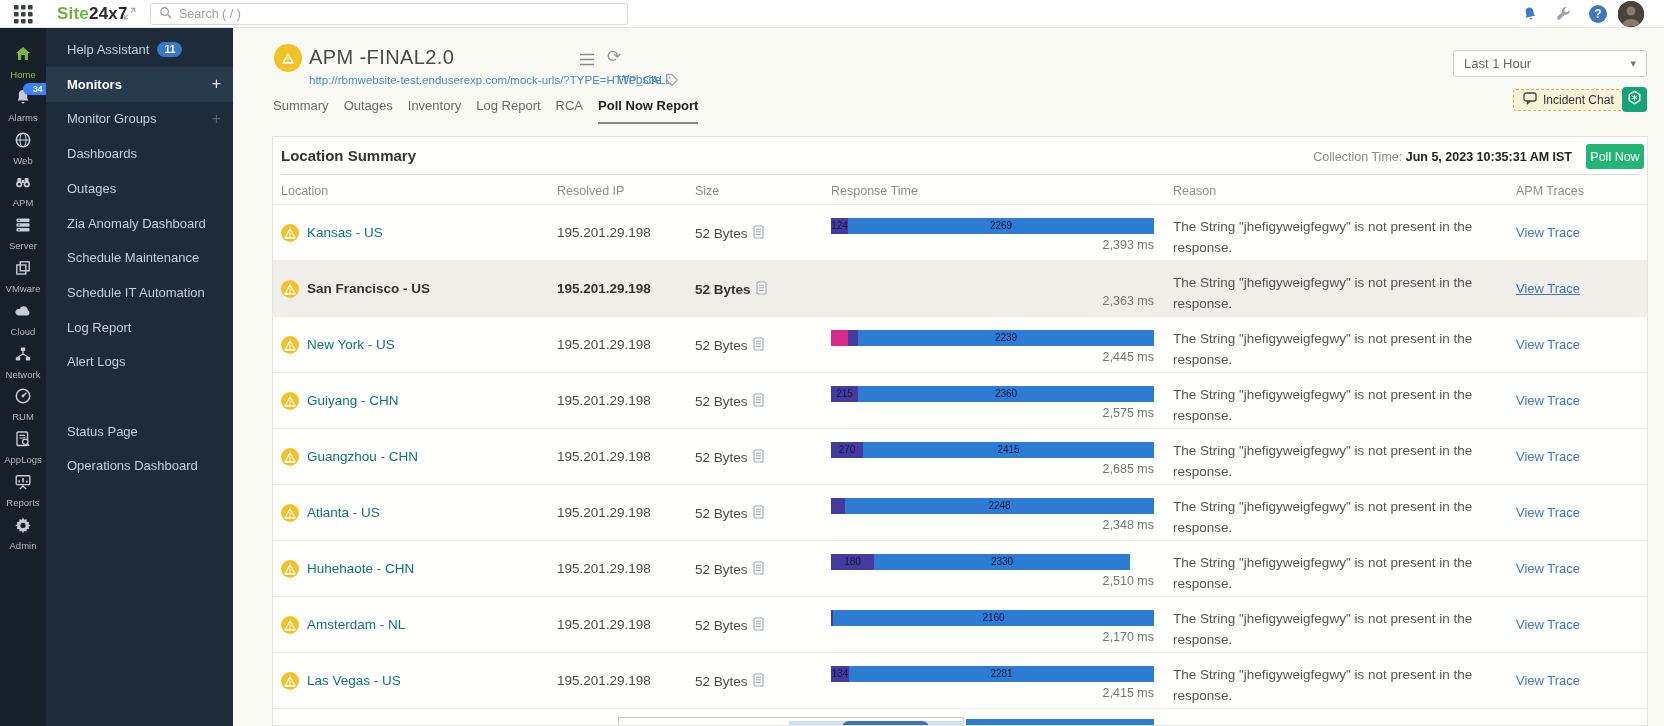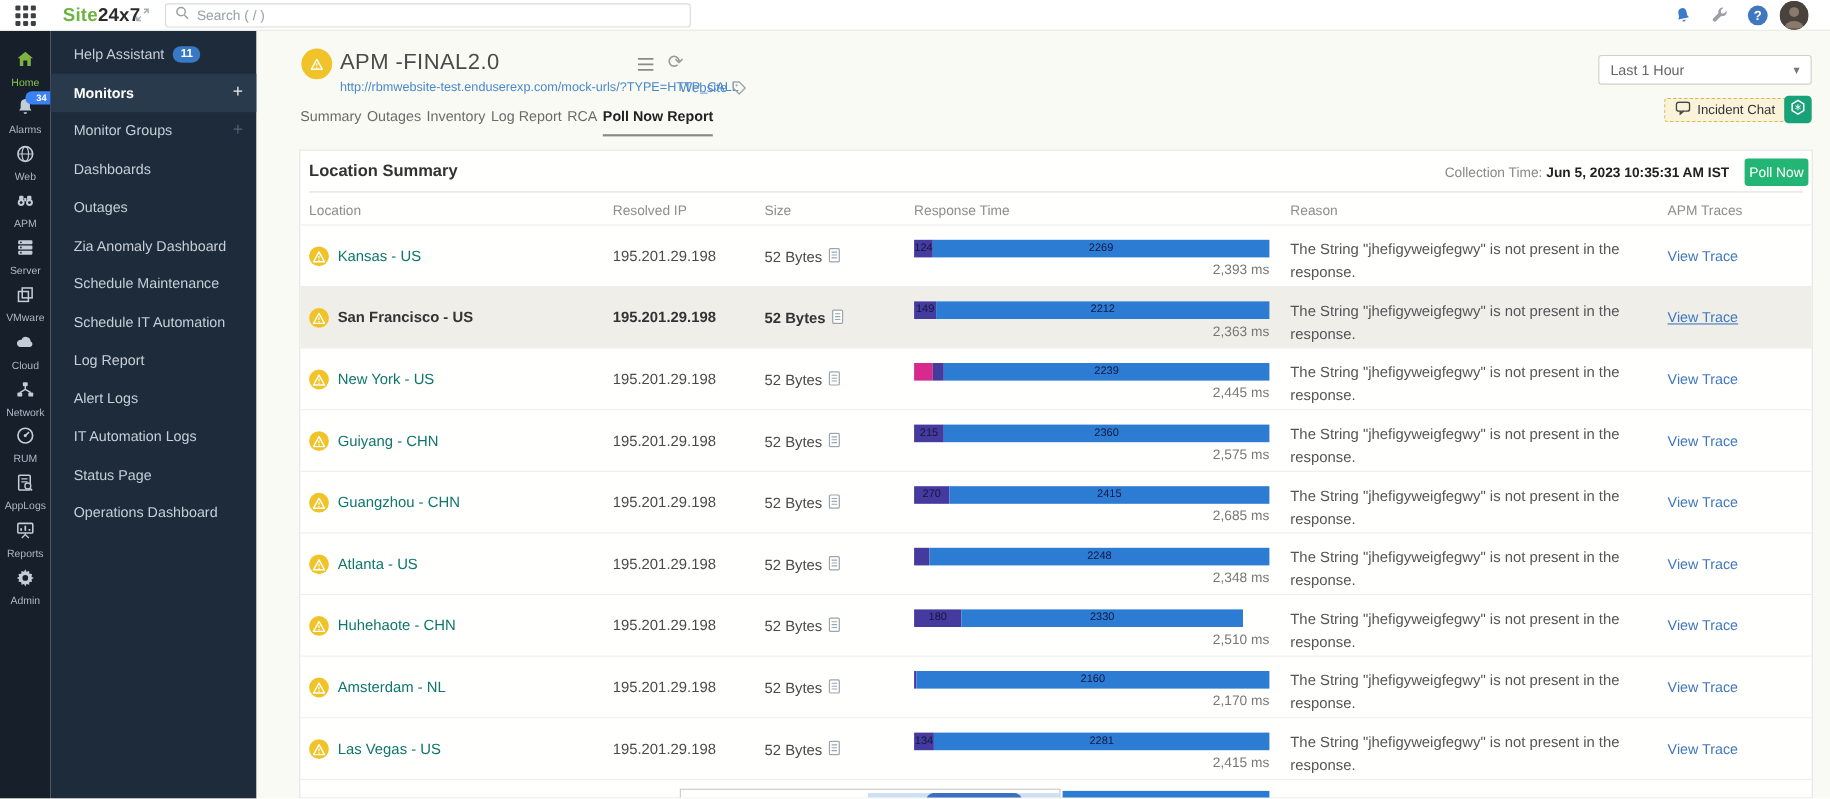--- a/index.html
+++ b/index.html
@@ -39,21 +39,21 @@
 
   .warn-circle { border-radius:50%; background:#f0c428; display:flex; align-items:center; justify-content:center; }
   .title-ic { position:absolute; left:41px; top:16px; width:28px; height:28px; }
   .m-title { position:absolute; left:76px; top:18px; font-size:20px; color:#4a4a4a; letter-spacing:.4px; }
   .ham-ic { position:absolute; left:346px; top:24px; cursor:pointer; }
   .refresh-ic { position:absolute; left:374px; top:18px; color:#999; font-size:17px; cursor:pointer; }
   .m-url { position:absolute; left:76px; top:46px; font-size:11.5px; color:#4a89ca; cursor:pointer; }
   .m-type { position:absolute; left:385px; top:45px; font-size:12px; color:#4a89ca; cursor:pointer; }
   .tag-ic { position:absolute; left:432px; top:45px; }
 
-  .tabs { position:absolute; left:40px; top:70px; height:26px; display:flex; gap:5px; }
+  .tabs { position:absolute; left:40px; top:70px; height:26px; display:flex; gap:15px; }
   .tab { font-size:13px; color:#6b6b6b; cursor:pointer; white-space:nowrap; padding-bottom:8px; }
   .tab.active { color:#222; font-weight:bold; border-bottom:2px solid #8a8a8a; }
 
   .range-dd { position:absolute; left:1220px; top:22px; width:194px; height:27px; background:#fff; border:1px solid #cfcfcb; border-radius:3px; display:flex; align-items:center; padding:0 10px; cursor:pointer; }
   .range-dd .val { font-size:13px; color:#666; flex:1; }
   .range-dd .chev { color:#777; font-size:11px; }
   .chat-btn { position:absolute; left:1280px; top:61px; height:22px; background:#faf3da; border:1px dashed #d9b64e; border-radius:3px; display:flex; align-items:center; gap:6px; padding:0 9px; font-size:12px; color:#333; cursor:pointer; }
   .ai-btn { position:absolute; left:1389px; top:59px; width:25px; height:25px; background:#17a277; border-radius:4px; display:flex; align-items:center; justify-content:center; cursor:pointer; }
 
   
@@ -224,23 +224,20 @@
     </div>
     <div class="sb-item" style="top: 246.9px;">
       <span>Schedule IT Automation</span>
     </div>
     <div class="sb-item" style="top: 281.6px;">
       <span>Log Report</span>
     </div>
     <div class="sb-item" style="top: 316.3px;">
       <span>Alert Logs</span>
     </div>
-    <div class="sb-item" style="top: 351px;">
-      <span>IT Automation Logs</span>
-    </div>
     <div class="sb-item" style="top: 420.4px;">
       <span>Operations Dashboard</span>
     </div>
     <div class="sb-item" style="top: 385.7px;">
       <span>Status Page</span>
     </div>
   </div>
 
 <div class="main">
   <span class="warn-circle title-ic" id="title-warn">
@@ -335,24 +332,20 @@
               <path d="M6 4.4 V6.9" stroke="#fff" stroke-width="1.1"></path>
               <circle cx="6" cy="8.5" r=".7" fill="#fff"></circle>
             </svg>
           </span>
           <span class="loc cell">San Francisco - US</span>
           <span class="ip cell">195.201.29.198</span>
           <span class="size cell">52 Bytes<span><svg width="11" height="14" viewBox="0 0 11 14">
                 <rect x="1" y="1" width="9" height="12" rx="1" fill="#fff" stroke="#9aa5ad" stroke-width="1.1"></rect>
                 <path d="M3 4.2 H8 M3 6.8 H8 M3 9.4 H8" stroke="#9aa5ad" stroke-width="1"></path>
               </svg></span></span>
-          <div class="bar">
-            <div class="seg purple" style="width:20px">149</div>
-            <div class="seg blue" style="width:303px">2212</div>
-          </div>
           <div class="ms">2,363 ms</div>
           <div class="reason">The String "jhefigyweigfegwy" is not present in the<br>response.</div>
           <span class="trace">View Trace</span>
         </div>
         <div class="row">
           <span class="wicon warn-circle">
             <svg width="12" height="11" viewBox="0 0 12 11">
               <path d="M6 1 L11 10 H1 Z" fill="none" stroke="#fff" stroke-width="1.3" stroke-linejoin="round"></path>
               <path d="M6 4.4 V6.9" stroke="#fff" stroke-width="1.1"></path>
               <circle cx="6" cy="8.5" r=".7" fill="#fff"></circle>

